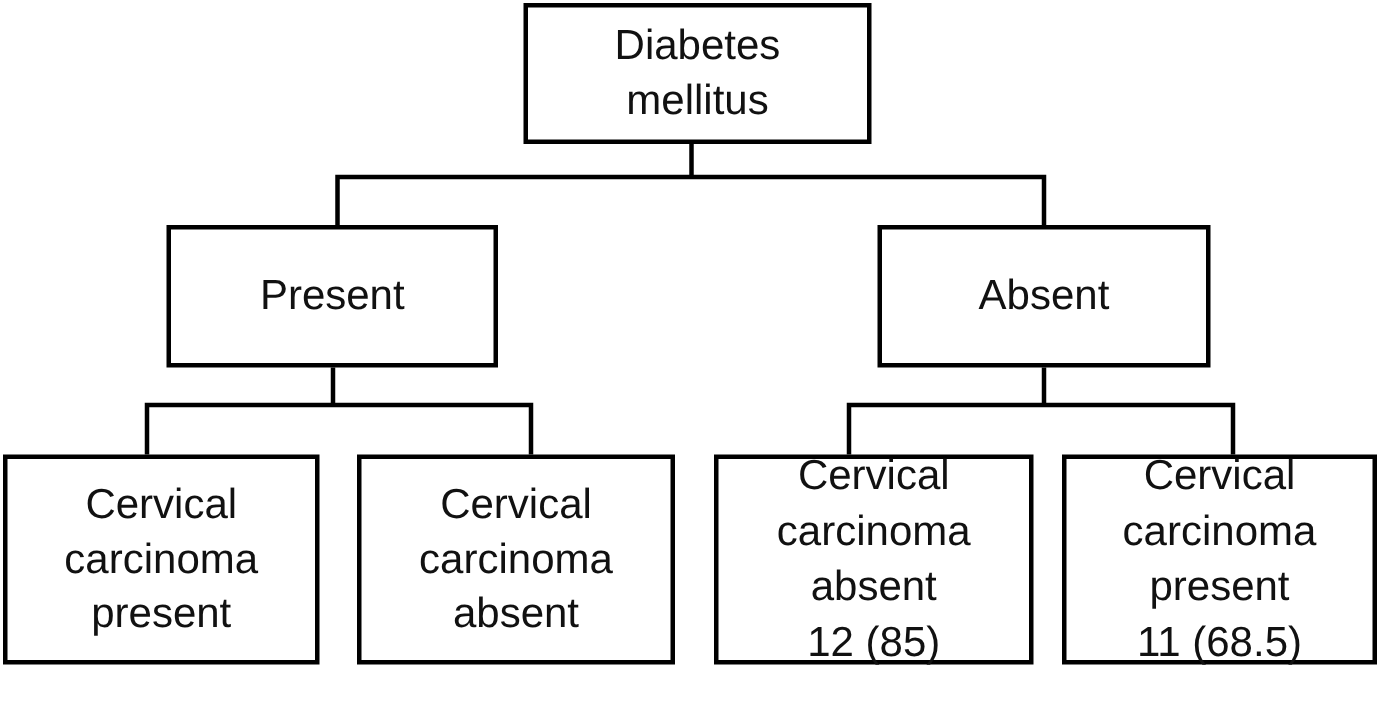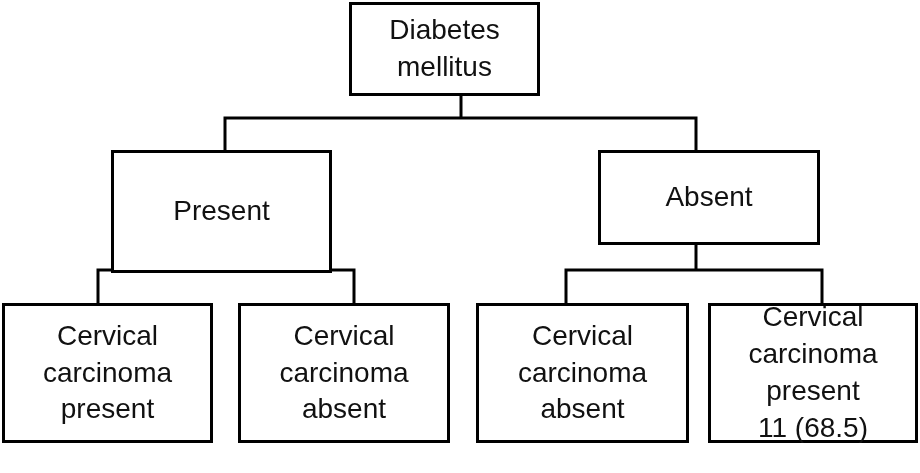--- a/index.html
+++ b/index.html
@@ -39,34 +39,34 @@
     font-size: 28px;
     line-height: 1.32;
   }
   .node .lbl,
   .node .val {
     display: block;
   }
   .node-root {
     left: 349px;
     top: 2px;
-    width: 191px;
+    width: 232px;
     height: 94px;
   }
   .node-root .lbl {
     max-width: 180px; 
   }
   .node-present {
     left: 111px;
     top: 150px;
     width: 221px;
-    height: 123px;
+    height: 95px;
   }
   .node-absent {
-    left: 598px;
+    left: 585px;
     top: 150px;
     width: 222px;
     height: 95px;
   }
   .leaf {
     top: 303px;
     height: 140px;
     padding: 4px 18px;
   }
   .leaf1 { left: 2px;   width: 211px; }
@@ -103,20 +103,21 @@
   <div class="node leaf leaf1">
     <span class="lbl">Cervical carcinoma present</span>
   </div>
 
   <div class="node leaf leaf2">
     <span class="lbl">Cervical carcinoma absent</span>
   </div>
 
   <div class="node leaf leaf3">
     <span class="lbl">Cervical carcinoma absent</span>
+    <span class="val">12 (85)</span>
   </div>
 
   <div class="node leaf leaf4">
     <span class="lbl">Cervical carcinoma present</span>
     <span class="val">11 (68.5)</span>
   </div>
 
 </div>
 
 </body></html>

